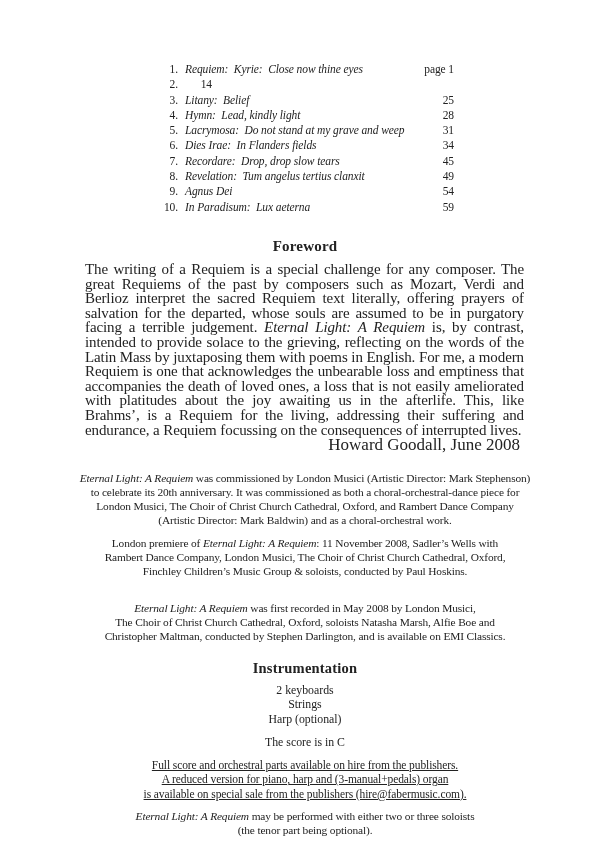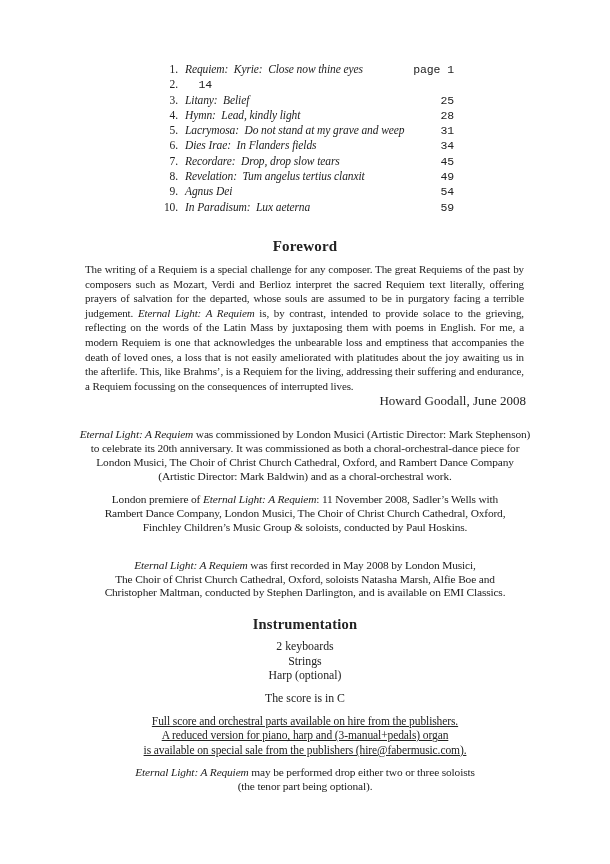--- a/index.html
+++ b/index.html
@@ -15,41 +15,41 @@
     padding: 62px 70px 0 70px;
     overflow: hidden;
   }
   .it { font-style: italic; }
 
   
   .toc { margin-left: 84px; width: 300px; }
   .toc-row { display: flex; font-size: 11.5px; line-height: 15.3px; letter-spacing: -0.1px; }
   .toc-num { width: 24px; flex: none; text-align: right; }
   .toc-title { flex: 1; font-style: italic; white-space: pre; margin-left: 7px; overflow: visible; }
-  .toc-page { flex: none; min-width: 34px; text-align: right; white-space: nowrap; font-family: Liberation Mono, monospace; }
+  .toc-page { flex: none; min-width: 34px; text-align: right; white-space: nowrap; }
 
   
   .fw-heading {
     margin-top: 23px;
     text-align: center;
     font-weight: bold;
     font-size: 15px;
     letter-spacing: 0.2px;
   }
   .fw-body {
     margin: 7px 16px 0 15px;
     text-align: justify;
-    font-size: 11px;
+    font-size: 15px;
     line-height: 14.6px;
     letter-spacing: -0.1px;
   }
   .fw-signature {
-    margin-right: 14px;
+    margin-right: 20px;
     text-align: right;
-    font-size: 13px;
+    font-size: 17px;
     line-height: 15px;
   }
 
   
   .note { text-align: center; font-size: 11.4px; line-height: 13.9px; letter-spacing: -0.15px; }
   .note .ln { white-space: nowrap; }
   .note-commission { margin-top: 20px; }
   .note-premiere { margin-top: 9px; }
   .note-recording { margin-top: 24px; }
 
@@ -163,17 +163,17 @@
       <div class="ln"><span>Strings</span></div>
       <div class="ln"><span>Harp (optional)</span></div>
     </div>
   <div class="score-key">The score is in C</div>
   <div class="availability note">
       <div class="ln"><span>Full score and orchestral parts available on hire from the publishers.</span></div>
       <div class="ln"><span>A reduced version for piano, harp and (3-manual+pedals) organ</span></div>
       <div class="ln"><span>is available on special sale from the publishers (hire@fabermusic.com).</span></div>
     </div>
   <div class="note performance">
-      <div class="ln"><span class="it">Eternal Light: A Requiem</span><span> may be performed drop either two or three soloists</span></div>
+      <div class="ln"><span class="it">Eternal Light: A Requiem</span><span> may be performed with either two or three soloists</span></div>
       <div class="ln"><span>(the tenor part being optional).</span></div>
     </div>
 
 </div>
 
 </body></html>

